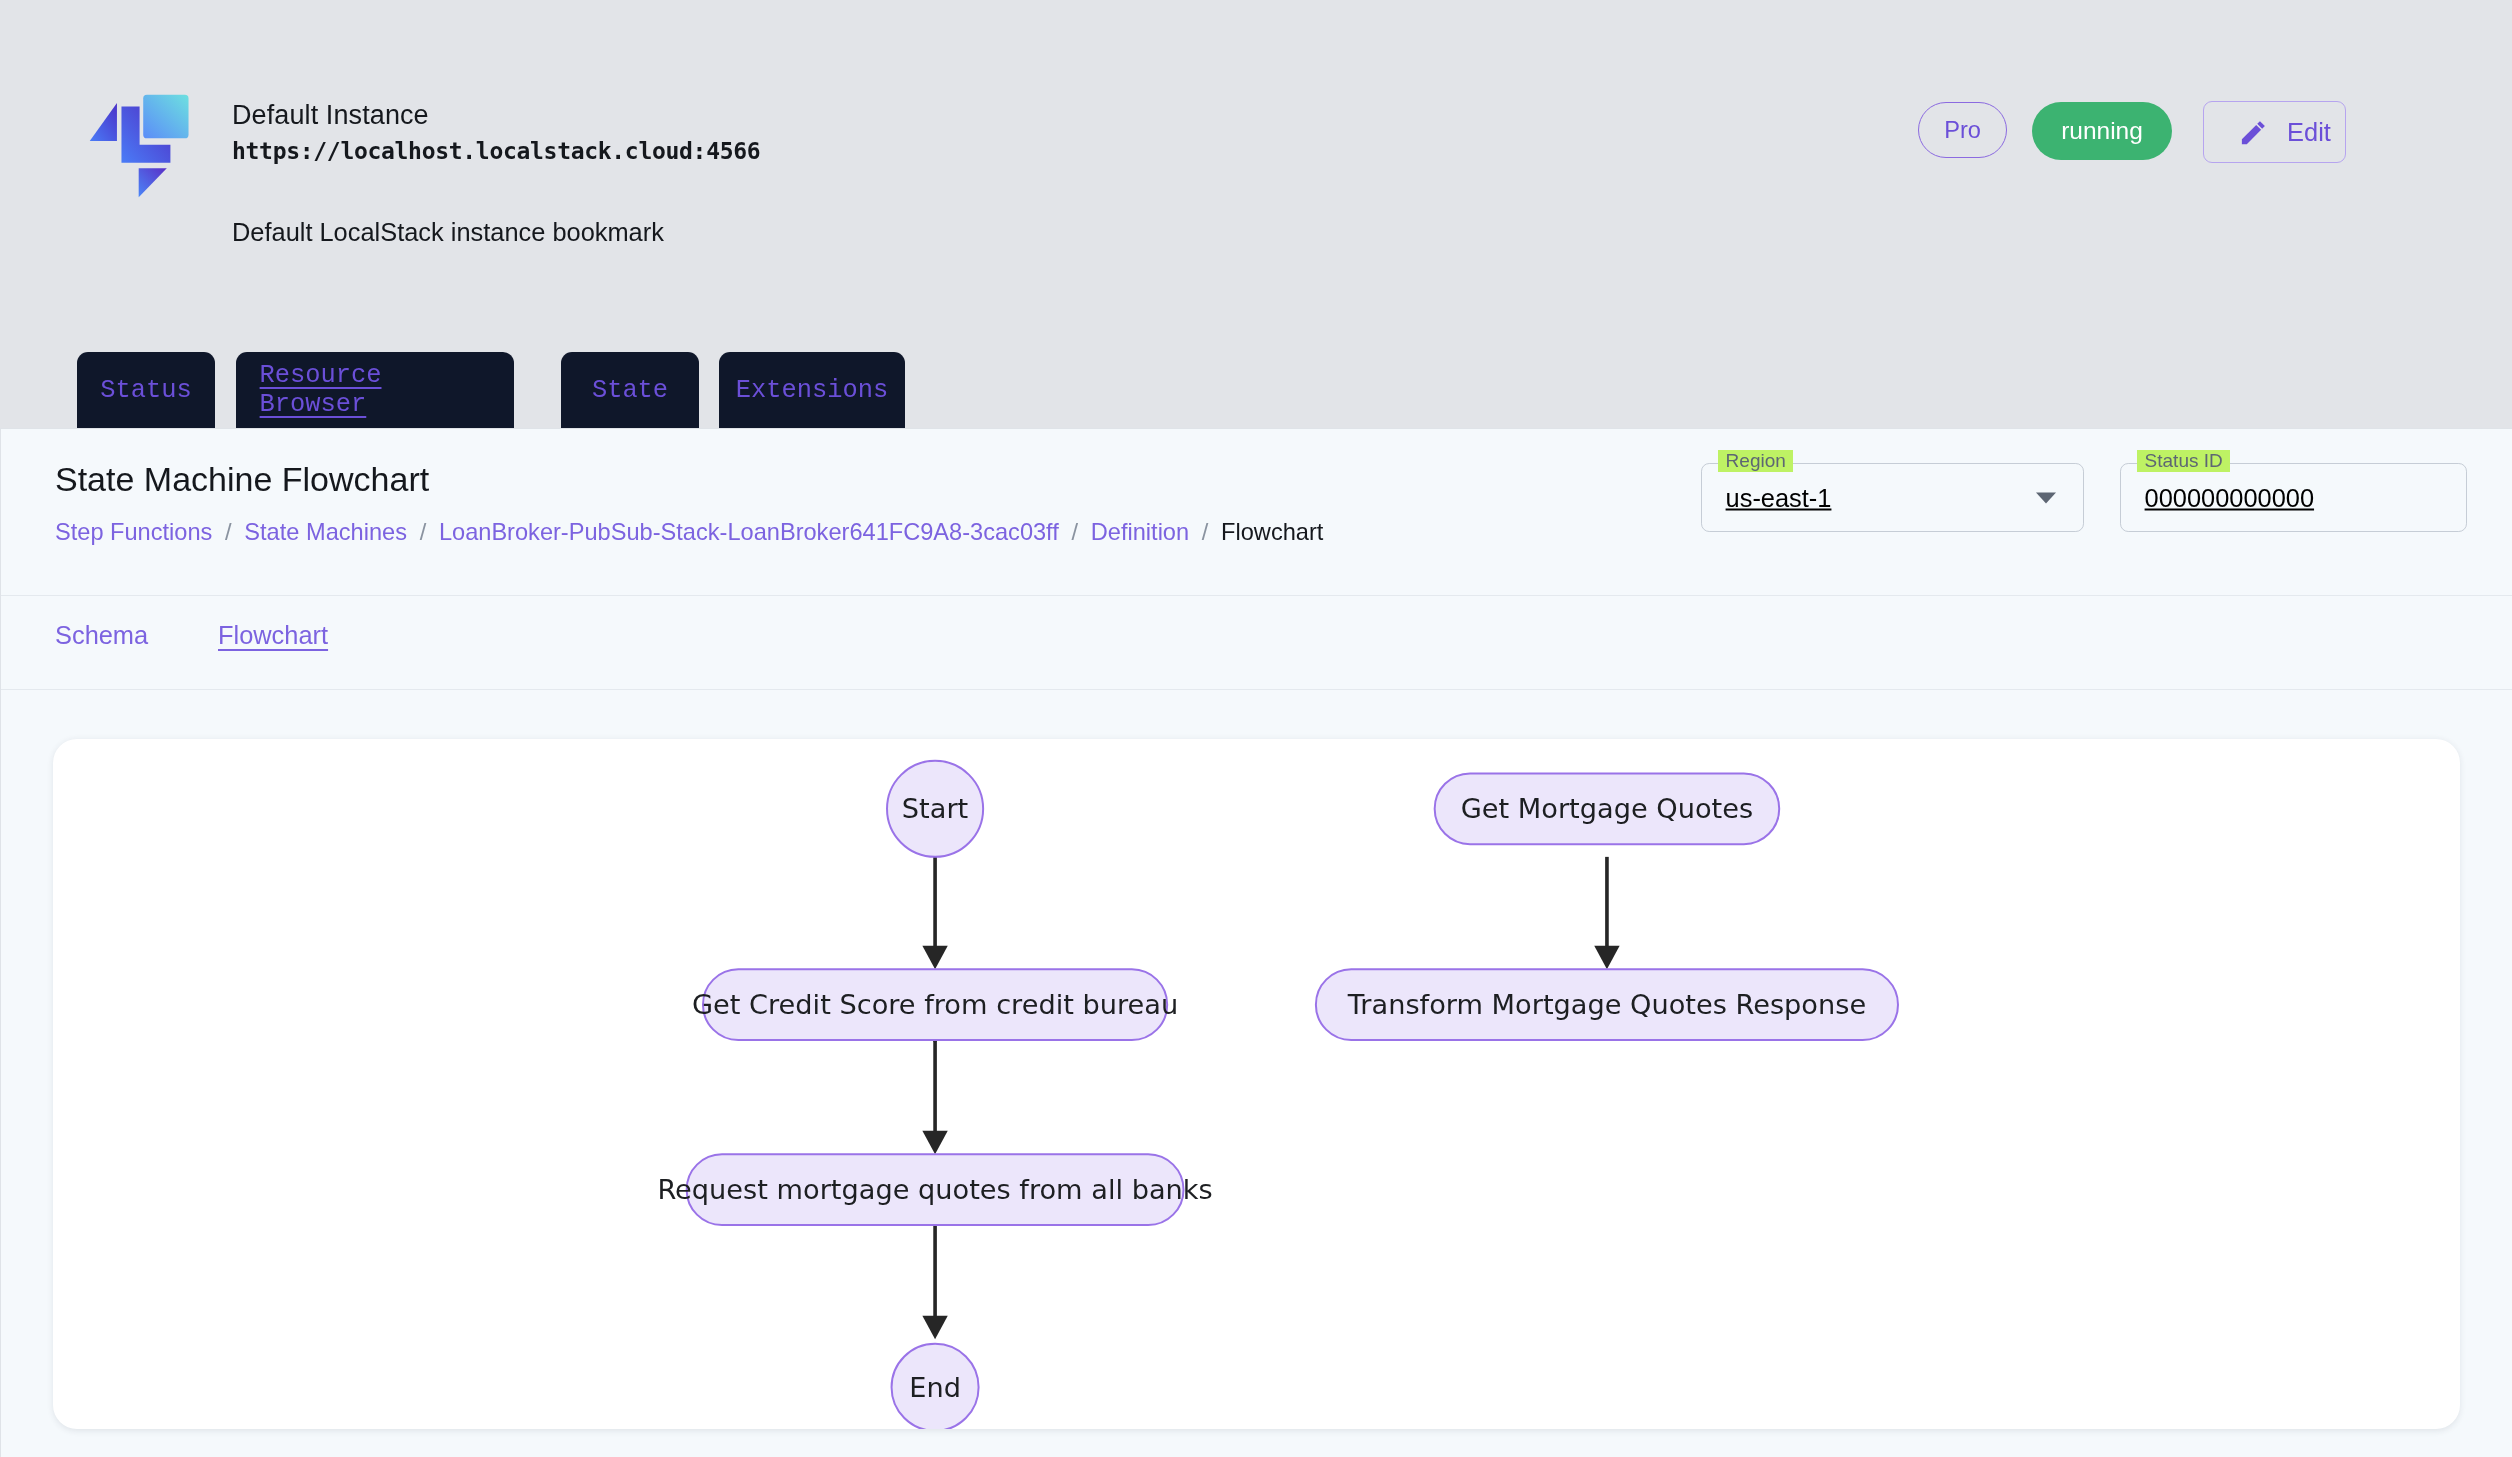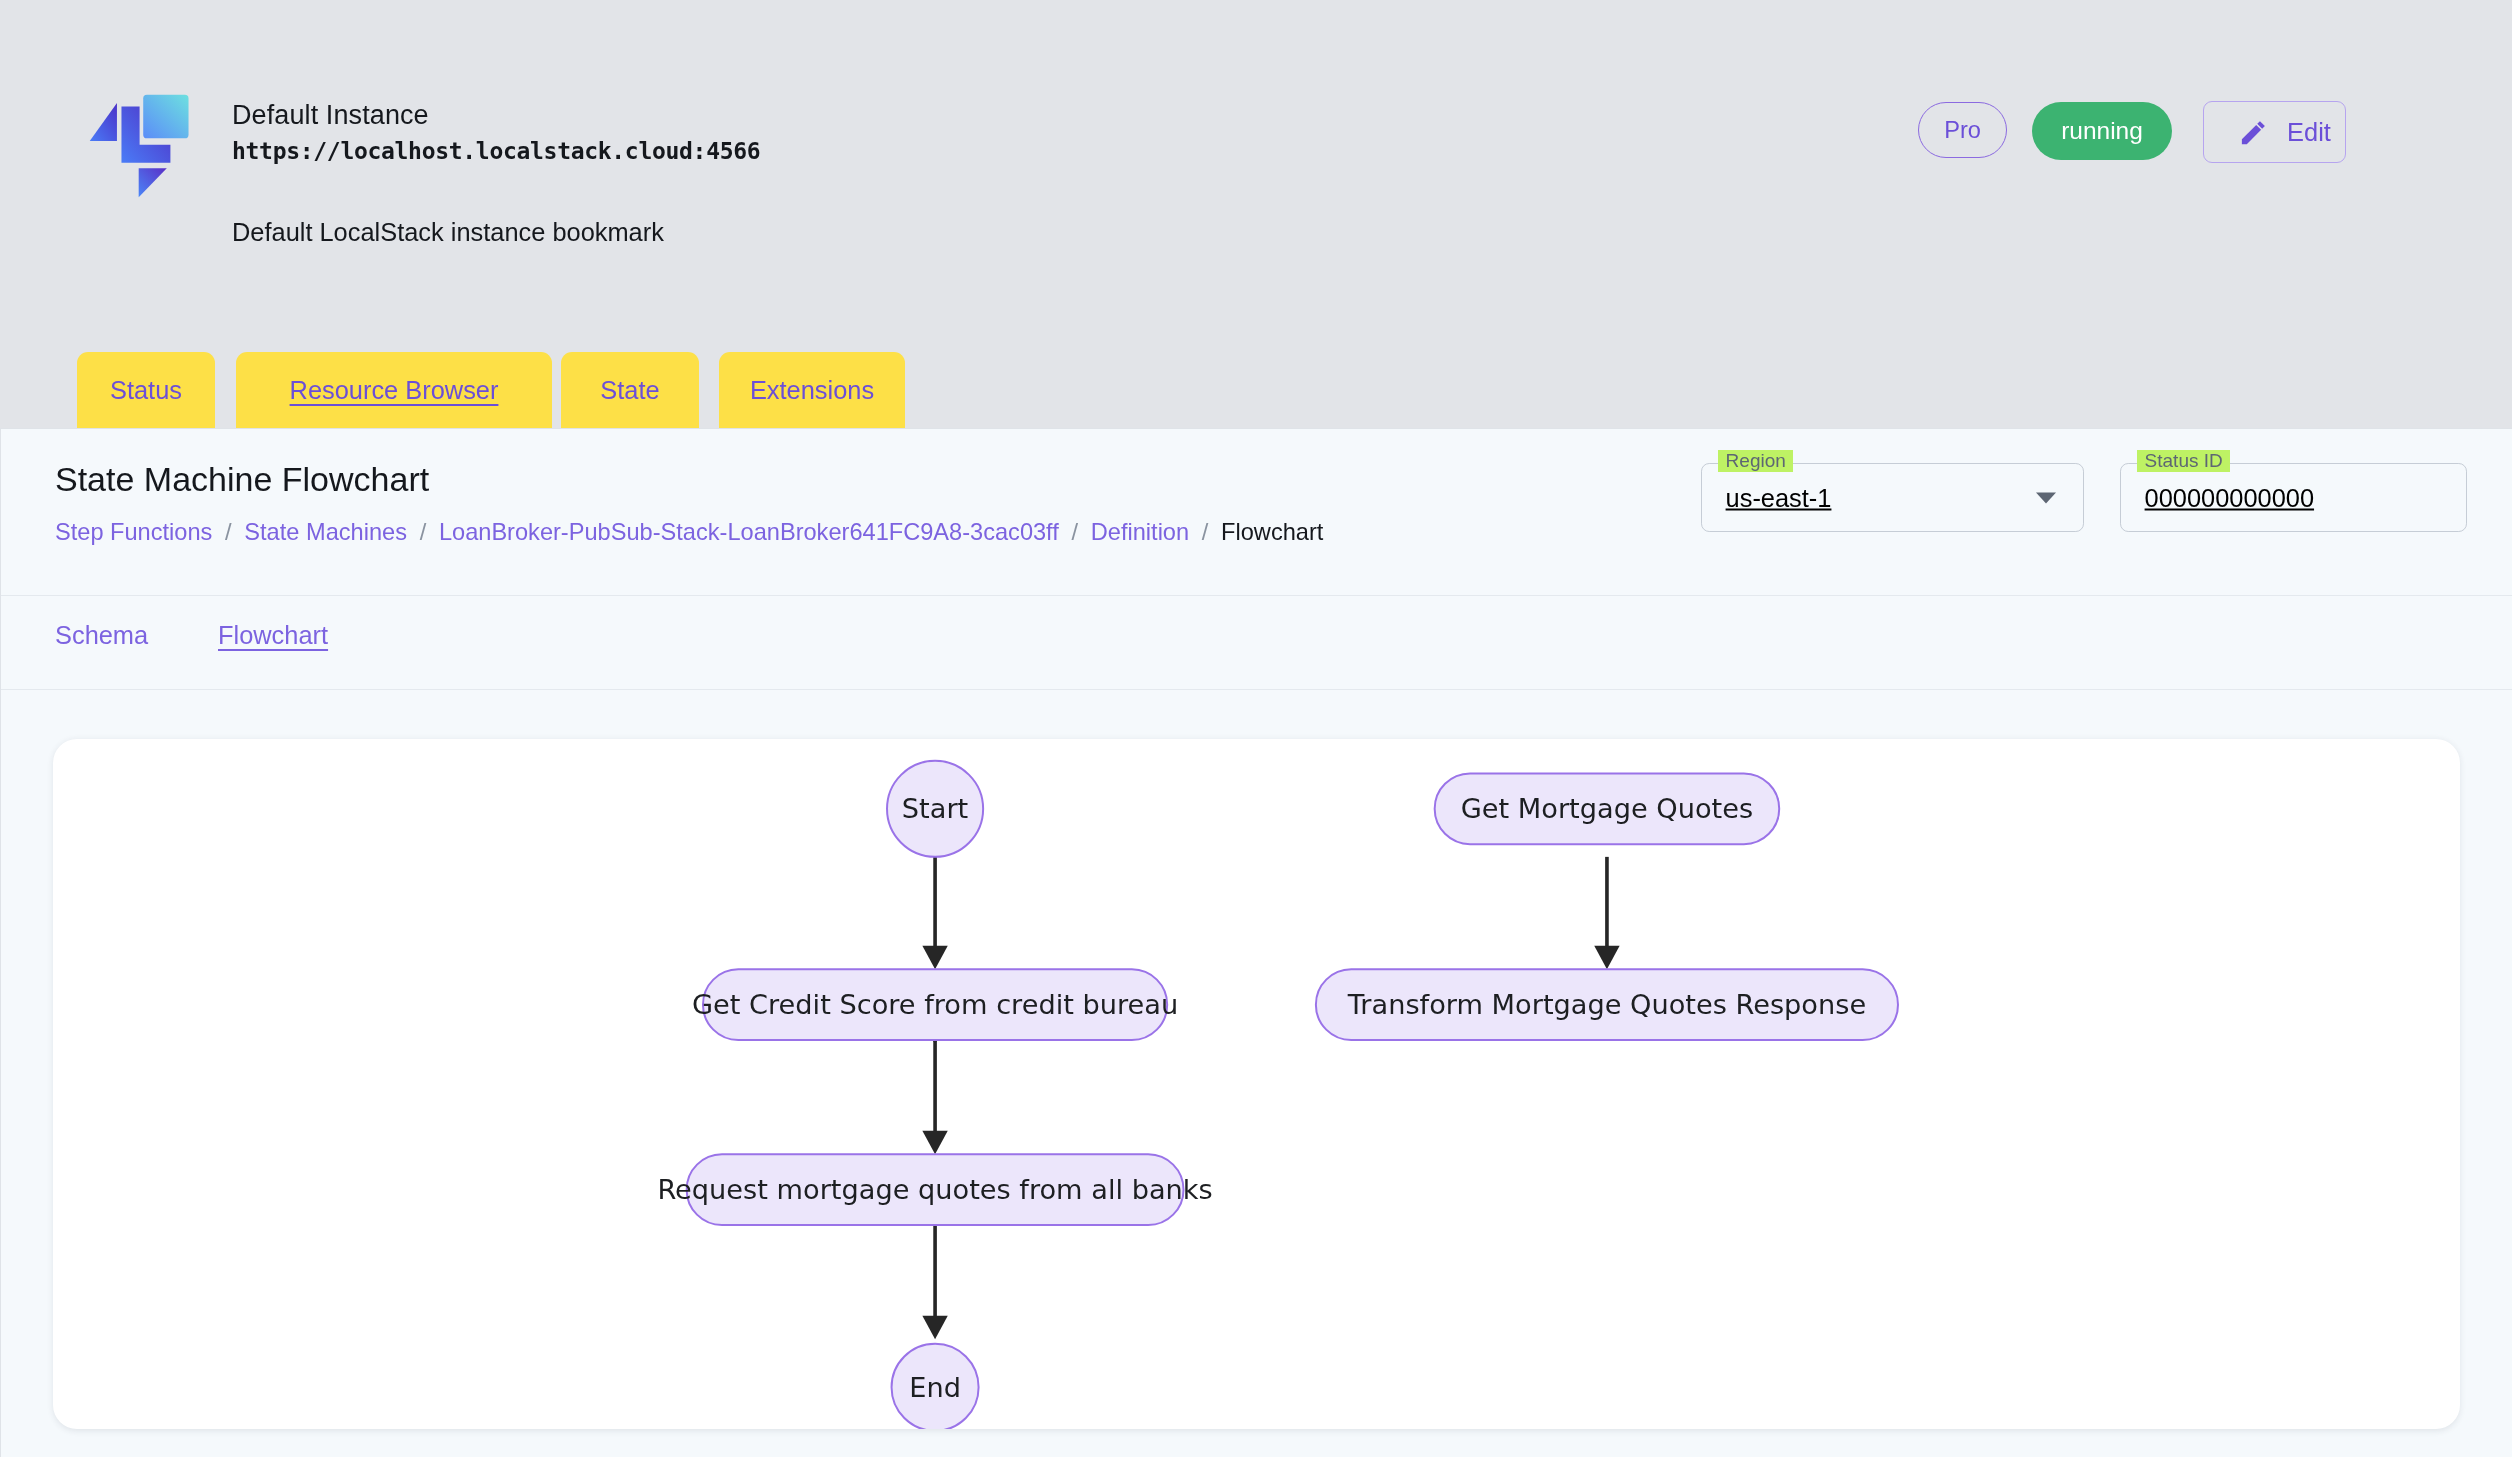--- a/index.html
+++ b/index.html
@@ -44,23 +44,23 @@
     position: absolute; left: 2203px; top: 101px;
     width: 143px; height: 62px; border: 1.5px solid #b6a4ef; border-radius: 9px;
     background: transparent; display: flex; align-items: center; justify-content: center; gap: 18px;
     color: #6b4fd8; font-size: 25.4px; cursor: pointer; padding-left: 20px;
   }
   .btn-edit .pencil { width: 31px; height: 31px; display:block; }
 
   
   .tabs { position: absolute; left: 0; top: 352px; height: 76px; width: 2512px; }
   .tab {
-    position: absolute; top: 0; height: 76px; background: #fde047;
+    position: absolute; top: 0; height: 76px; background: #0f172a;
     border-radius: 11px 11px 0 0; display: flex; align-items: center; justify-content: center;
-    color: #6b4fd8; font-size: 25.4px; cursor: pointer; padding: 0 23.6px;
+    color: #6b4fd8; font-size: 25.4px; cursor: pointer; padding: 0 23.6px; font-family: Liberation Mono, monospace;
   }
   .tab.active > span { text-decoration: underline; text-underline-offset: 4.5px; }
 
   
   .panel {
     position: absolute; left: 0; top: 428px; width: 2512px; height: 1029px;
     background: #f5f9fc; border-left: 0.9px solid #dfe3e8; border-top: 0.9px solid #dfe3e8;
   }
   .panel-head { position: relative; height: 167px; border-bottom: 0.9px solid #e4e9ee; }
   .page-title { position: absolute; left: 54px; top: 31px; font-size: 34px; color: #15181d; }
@@ -153,21 +153,21 @@
       <path d="M3 17.2 L3 21 L6.8 21 L17.9 9.9 L14.1 6.1 Z" fill="#6b4fd8"></path>
       <path d="M20.8 7 L17 3.2 L14.9 5.3 L18.7 9.1 Z" fill="#6b4fd8"></path>
     </svg>
     <span>Edit</span>
   </div>
 
   <div class="tabs">
     <div class="tab" id="tab0" style="left: 77px; width: 138px;">
       <span>Status</span>
     </div>
-    <div class="tab active" id="tab1" style="left: 236px; width: 316px;">
+    <div class="tab active" id="tab1" style="left: 236px; width: 278px;">
       <span>Resource Browser</span>
     </div>
     <div class="tab" id="tab2" style="left: 561px; width: 138px;">
       <span>State</span>
     </div>
     <div class="tab" id="tab3" style="left: 719px; width: 186px;">
       <span>Extensions</span>
     </div>
   </div>
 </div>

